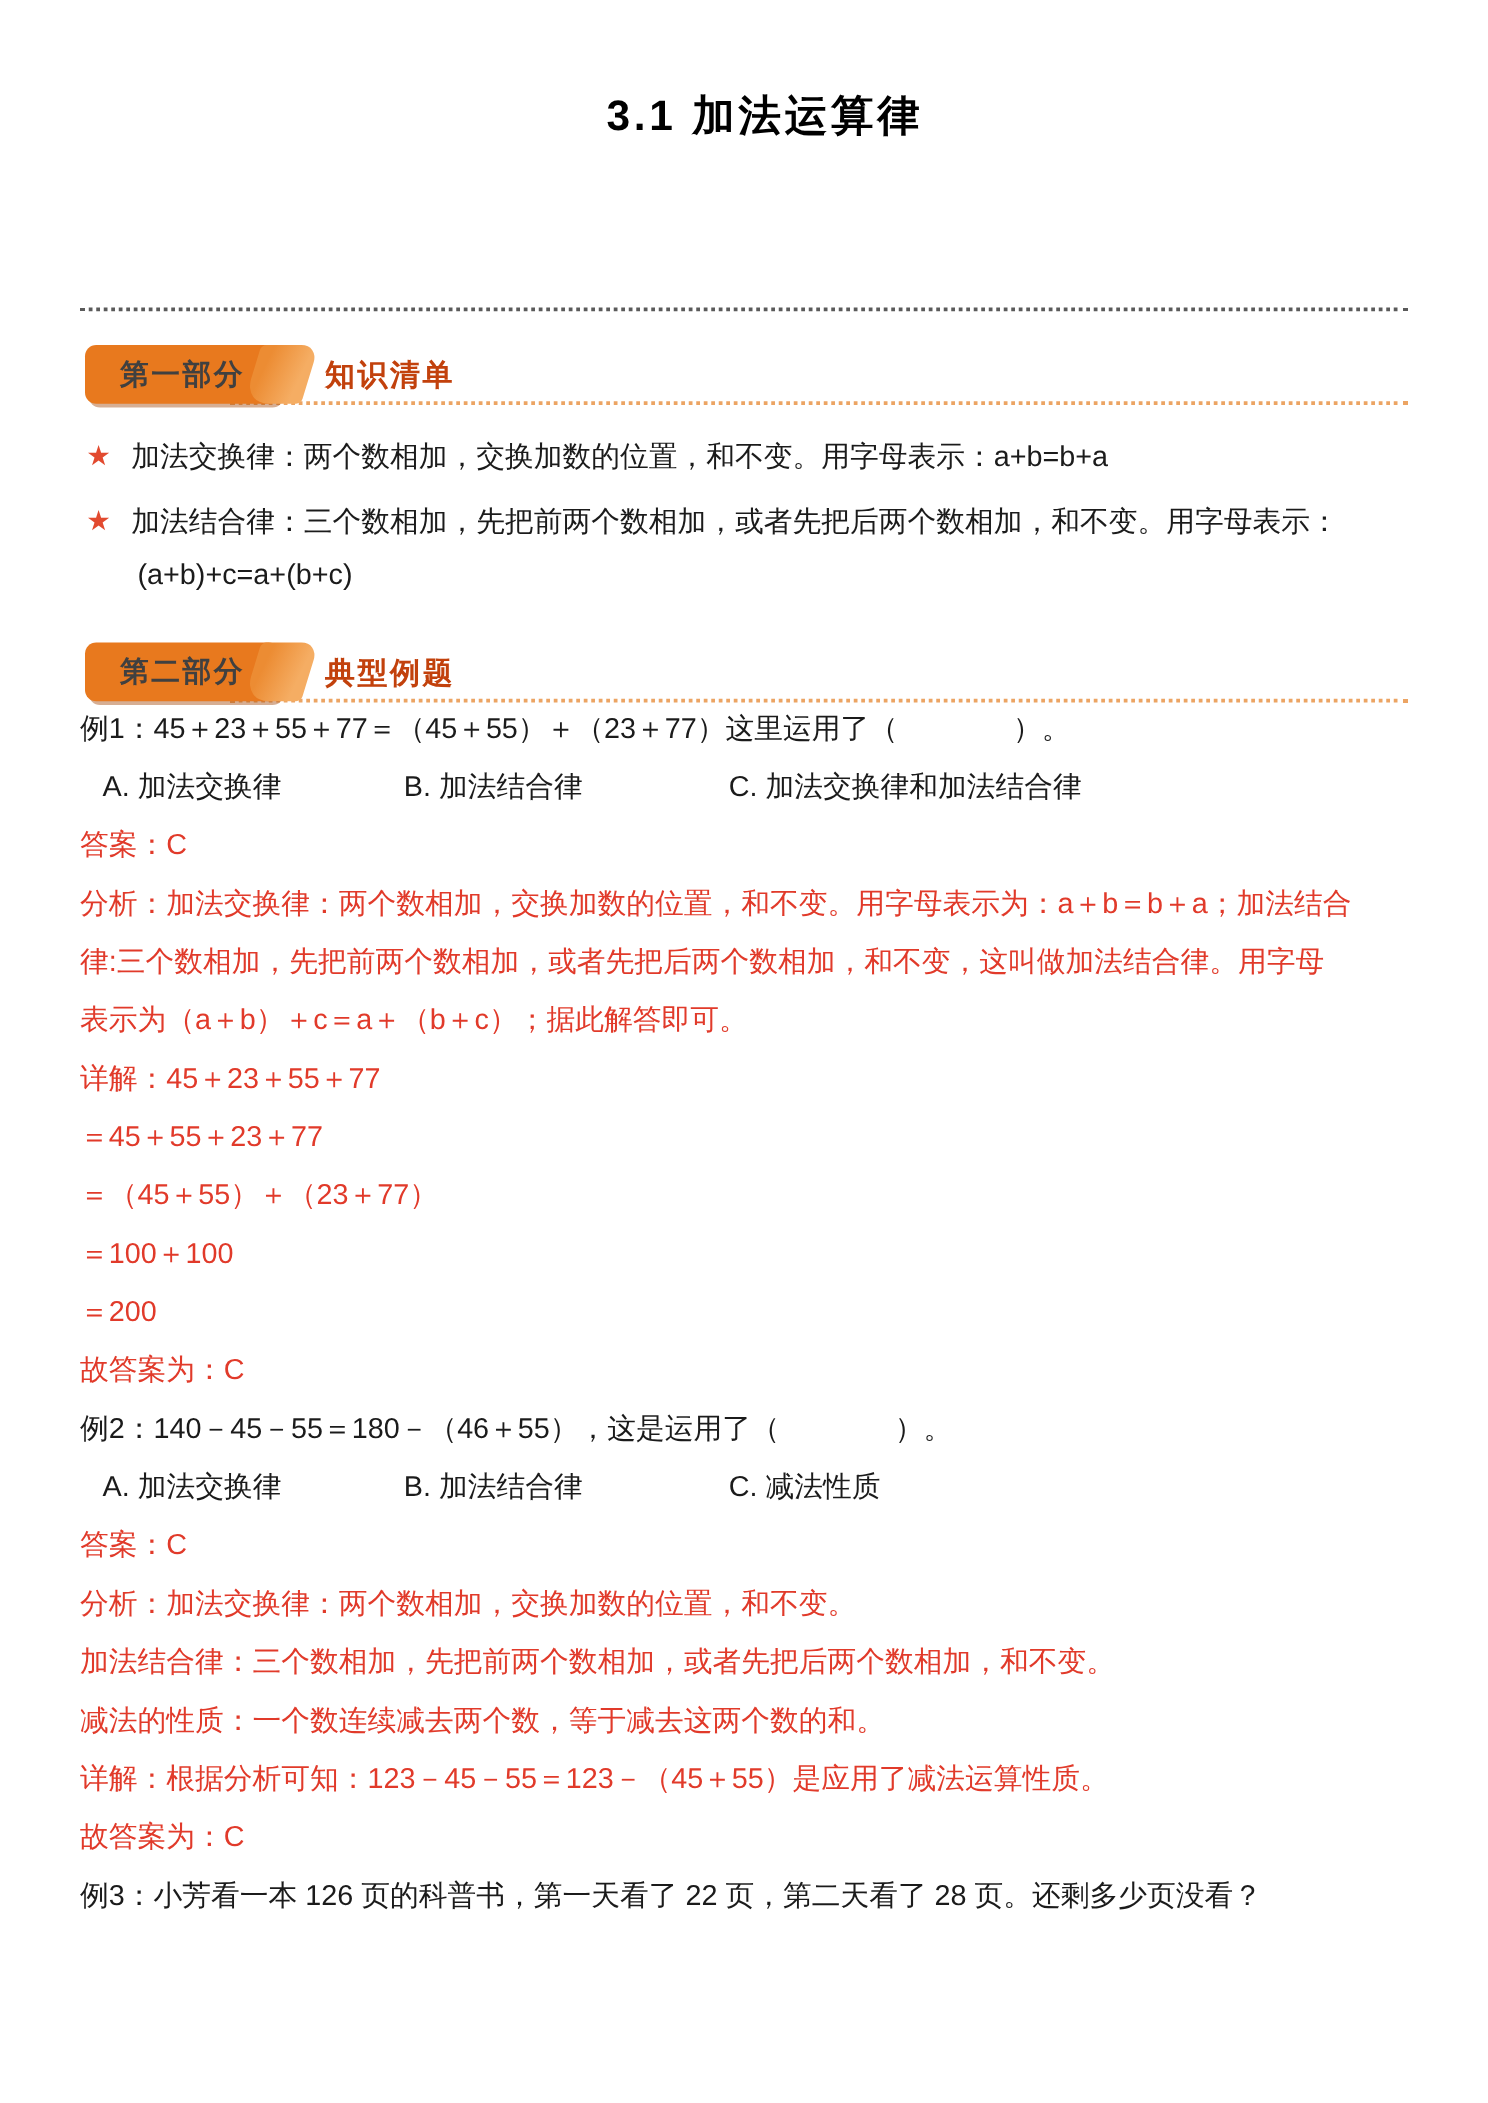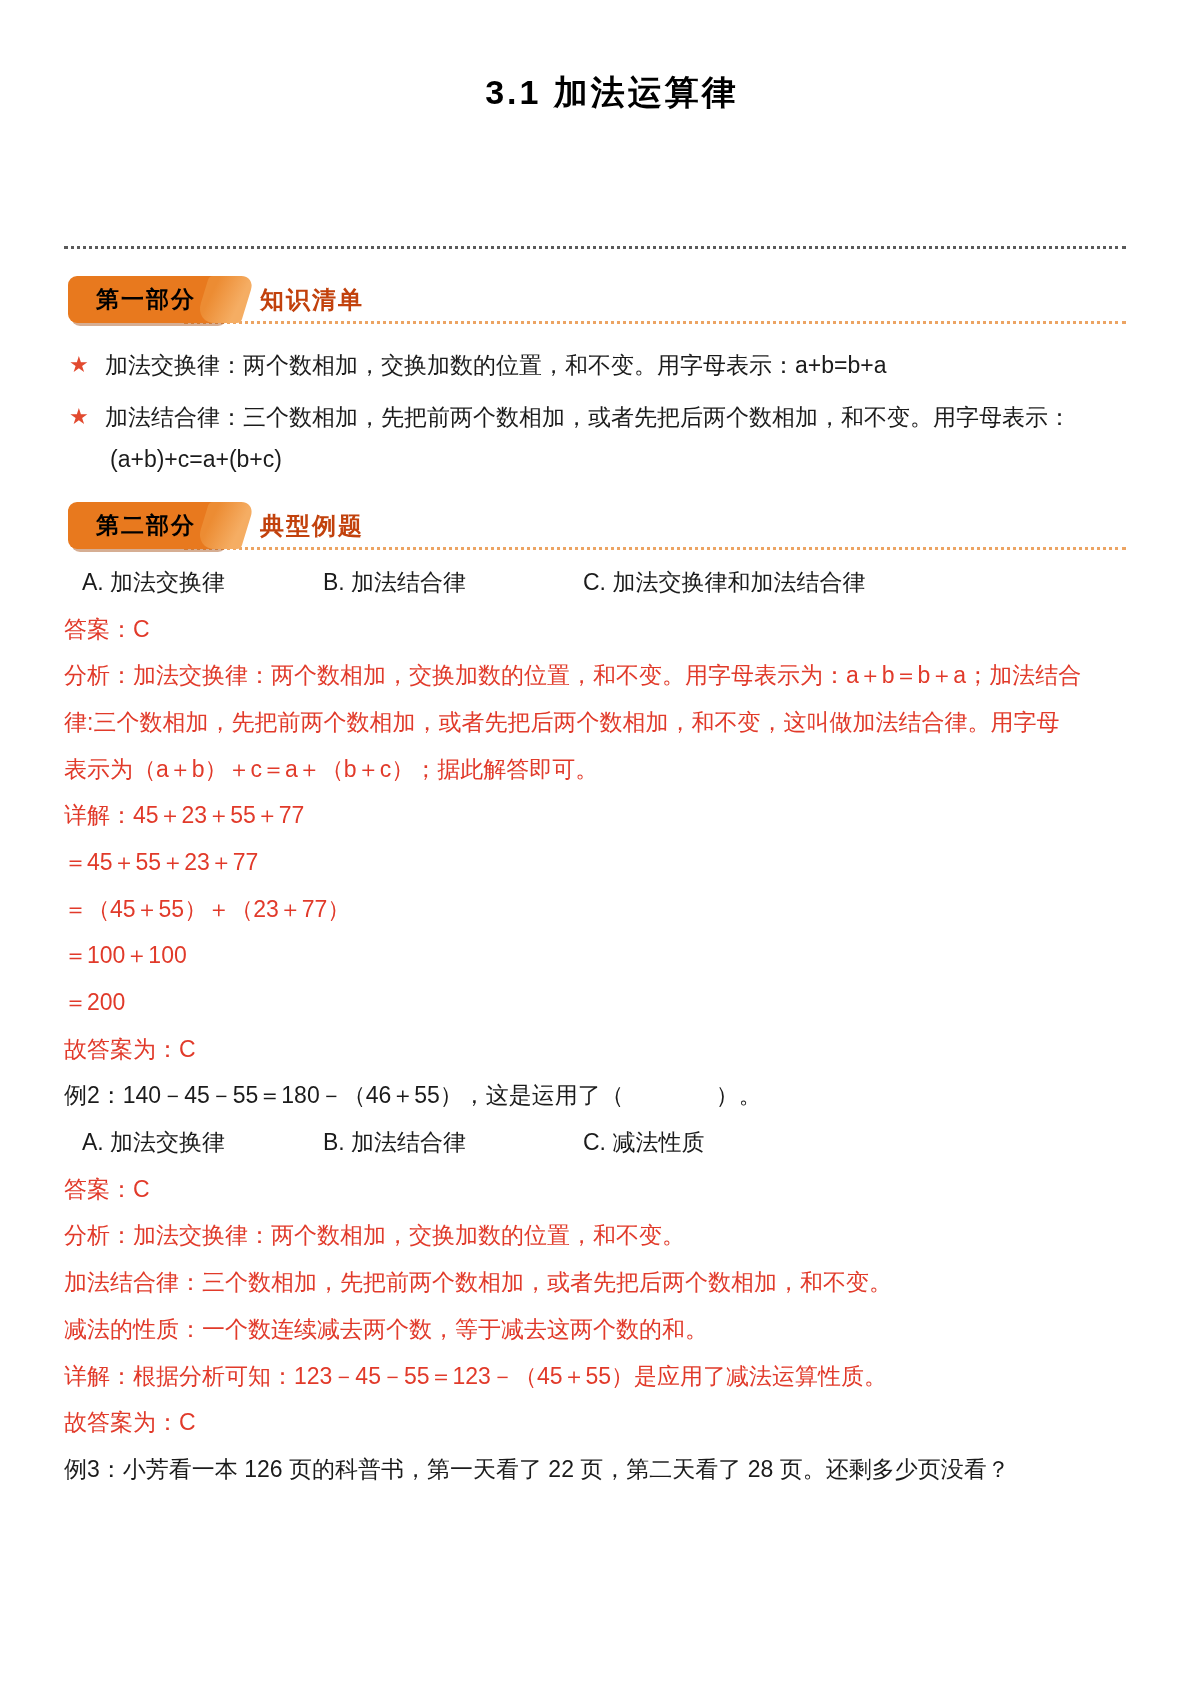--- a/index.html
+++ b/index.html
@@ -8,27 +8,27 @@
 
   .title { position:absolute; top:70px; left:17px; width:100%; margin:0; text-align:center;
            font-size:34px; font-weight:bold; color:#000000; letter-spacing:3px; }
 
   .top-dotted { position:absolute; top:246px; left:64px; width:1062px; height:0;
                 border-top:3px dotted #5a5a5a; }
 
   
   .badge-row { position:absolute; left:64px; width:1062px; height:52px; }
   .row1 { top:274px; }
-  .row2 { top:500px; }
+  .row2 { top:512px; }
   .badge-row .dotline { position:absolute; left:120px; right:0; top:47px; height:0;
                         border-top:3px dotted #eca463; }
   .badge { position:absolute; left:4px; top:2px; width:156px; height:47px;
            background:#e8791e; border-radius:9px; z-index:2;
            display:flex; align-items:center; justify-content:center;
-           color:#000000; font-size:23px; font-weight:bold; letter-spacing:2px;
+           color:#404040; font-size:23px; font-weight:bold; letter-spacing:2px;
            box-shadow:3px 3px 0 rgba(164,76,16,0.45); }
   .badge .tail { position:absolute; right:-24px; top:0; width:46px; height:47px;
                  background:linear-gradient(100deg,#ec8c33 20%,#f5ad63 80%);
                  transform:skewX(-17deg); border-radius:4px 14px 4px 20px; z-index:-1; }
   .badge-heading { position:absolute; left:196px; top:0; height:51px; display:flex; align-items:center;
                    color:#c2410c; font-size:24px; font-weight:bold; letter-spacing:2px; }
 
   
   .bullet { position:absolute; left:64px; width:1062px; font-size:23px; color:#1b1b1b;
             white-space:nowrap; line-height:28px; }
@@ -79,20 +79,21 @@
   <div class="badge-row row2">
     <div class="dotline"></div>
     <div class="badge">
       <span class="tail"></span>
       <span>第二部分</span>
     </div>
     <div class="badge-heading">典型例题</div>
   </div>
 
   <div class="content">
+    <div class="line">例1：45＋23＋55＋77＝（45＋55）＋（23＋77）这里运用了（　　　　）。</div>
     <div class="line opts">
       <span class="optA">A. 加法交换律</span>
       <span class="optB">B. 加法结合律</span>
       <span class="optC">C. 加法交换律和加法结合律</span>
     </div>
     <div class="line red">答案：C</div>
     <div class="line red">分析：加法交换律：两个数相加，交换加数的位置，和不变。用字母表示为：a＋b＝b＋a；加法结合</div>
     <div class="line red">律:三个数相加，先把前两个数相加，或者先把后两个数相加，和不变，这叫做加法结合律。用字母</div>
     <div class="line red">表示为（a＋b）＋c＝a＋（b＋c）；据此解答即可。</div>
     <div class="line red">详解：45＋23＋55＋77</div>

